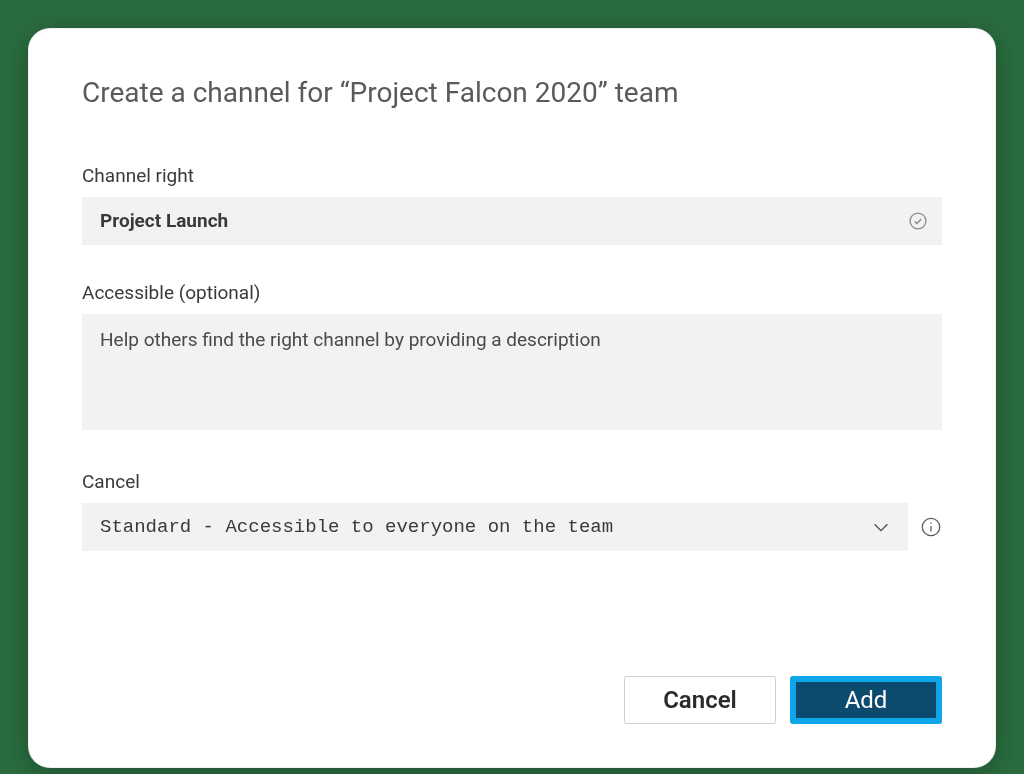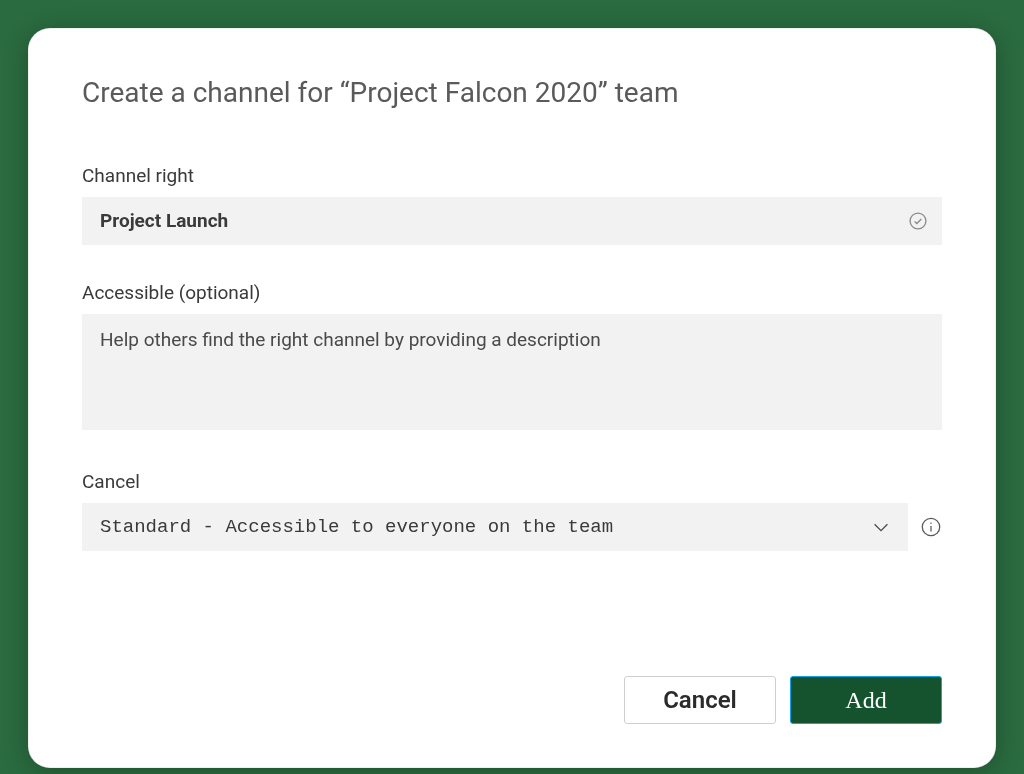--- a/index.html
+++ b/index.html
@@ -126,25 +126,24 @@
     justify-content: center;
     text-align: center;
   }
   .btn-secondary {
     background: #ffffff;
     color: #2b2b2b;
     border: 1px solid #cfcfcf;
     font-weight: 600;
   }
   .btn-primary {
-    background: #14532d;
+    background: #0c4a6e;
     color: #ffffff;
-    border: 1px solid #0ea5e9;
+    border: 6px solid #0ea5e9;
     font-weight: 400;
-    font-family: Liberation Serif, serif;
   }
 </style>
 </head>
 <body>
 
 <div class="dialog">
 
   <h1 class="dialog-title">Create a channel for “Project Falcon 2020” team</h1>
 
   <div class="field-block">

